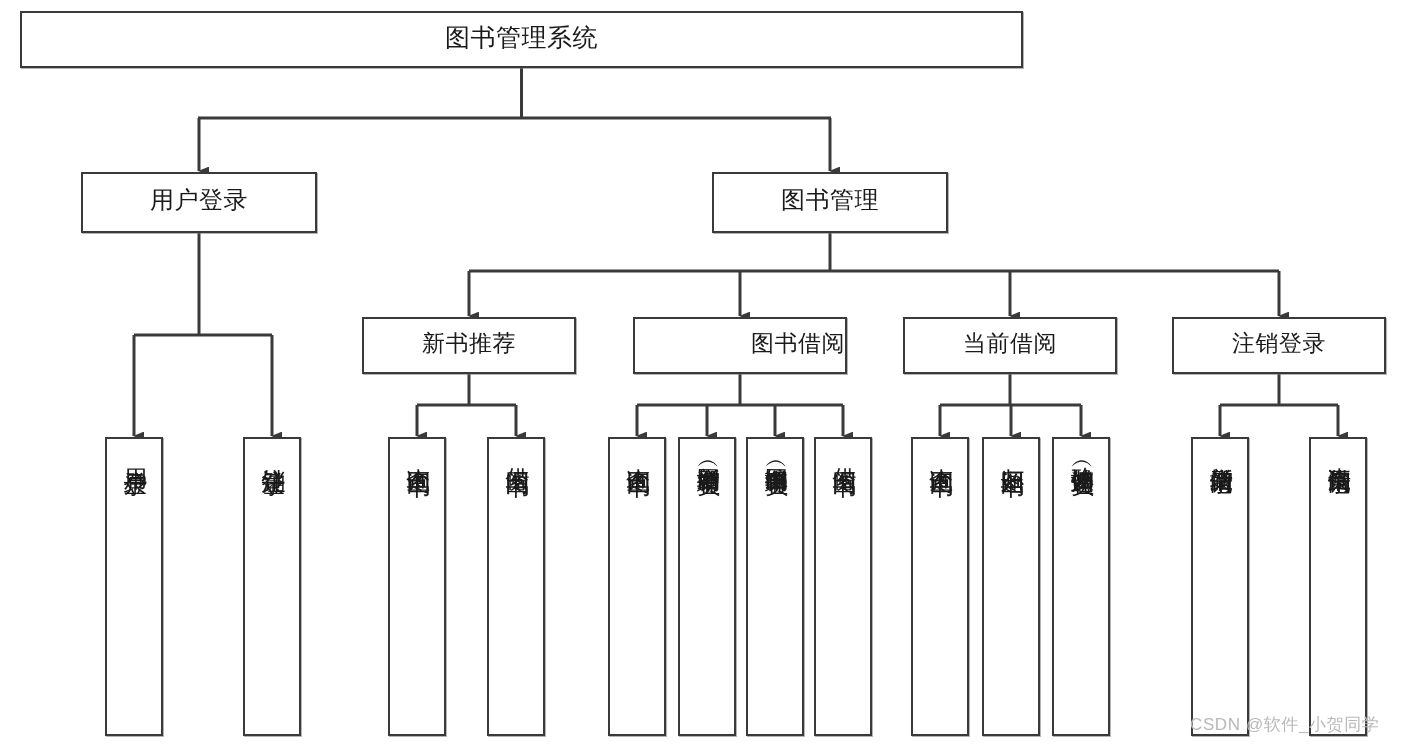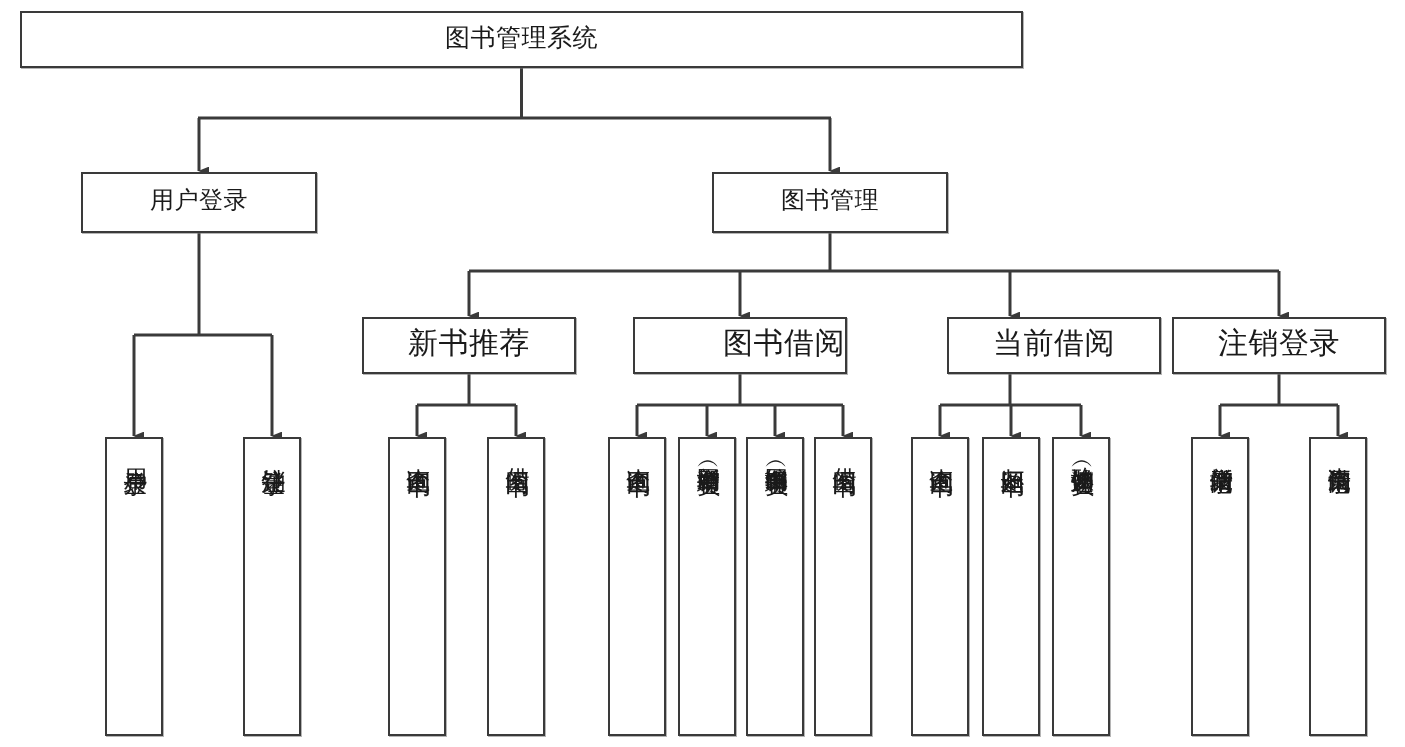--- a/index.html
+++ b/index.html
@@ -45,21 +45,21 @@
     letter-spacing: 0.5px;
     font-family: Liberation Mono, monospace;
   }
   
   .node.horiz .label {
     writing-mode: horizontal-tb;
     font-size: 25px;
   }
   .node.root .label { font-size: 25px; }
   .node.lvl2 .label { font-size: 24px; }
-  .node.lvl3 .label { font-size: 30px; }
+  .node.lvl3 .label { font-size: 23px; }
   
   .node.leaf {
     align-items: flex-start;
     padding-top: 10px;
   }
   .node.leaf .label {
     writing-mode: vertical-rl;
     text-orientation: upright;
     font-size: 24px;
     line-height: 1.05;
@@ -136,21 +136,21 @@
       </div>
       <div class="node horiz lvl2" style="left: 712px; top: 172px; width: 236px; height: 61px;">
         <span class="label">图书管理</span>
       </div>
       <div class="node horiz lvl3" style="left: 362px; top: 317px; width: 214px; height: 57px;">
         <span class="label">新书推荐</span>
       </div>
       <div class="node horiz lvl3" style="left: 633px; top: 317px; width: 214px; height: 57px; justify-content: flex-end;">
         <span class="label">图书借阅</span>
       </div>
-      <div class="node horiz lvl3" style="left: 903px; top: 317px; width: 214px; height: 57px; margin-left: 44px;">
+      <div class="node horiz lvl3" style="left: 903px; top: 317px; width: 214px; height: 57px;">
         <span class="label">当前借阅</span>
       </div>
       <div class="node horiz lvl3" style="left: 1172px; top: 317px; width: 214px; height: 57px;">
         <span class="label">注销登录</span>
       </div>
       <div class="node leaf" style="left: 105px; top: 437px; width: 58px; height: 299px;">
         <span class="label">用户登录</span>
       </div>
       <div class="node leaf" style="left: 243px; top: 437px; width: 58px; height: 299px;">
         <span class="label">注销登录</span>
@@ -183,13 +183,14 @@
         <span class="label">确认归还（管理员）</span>
       </div>
       <div class="node leaf tall" style="left: 1191px; top: 437px; width: 58px; height: 299px;">
         <span class="label">新增借阅记录</span>
       </div>
       <div class="node leaf tall" style="left: 1309px; top: 437px; width: 58px; height: 299px;">
         <span class="label">查询借阅记录</span>
       </div>
     </div>
 
+  <div class="watermark" style="left:1190px; top:713px;">CSDN @软件_小贺同学</div>
 </div>
 
 </body></html>

